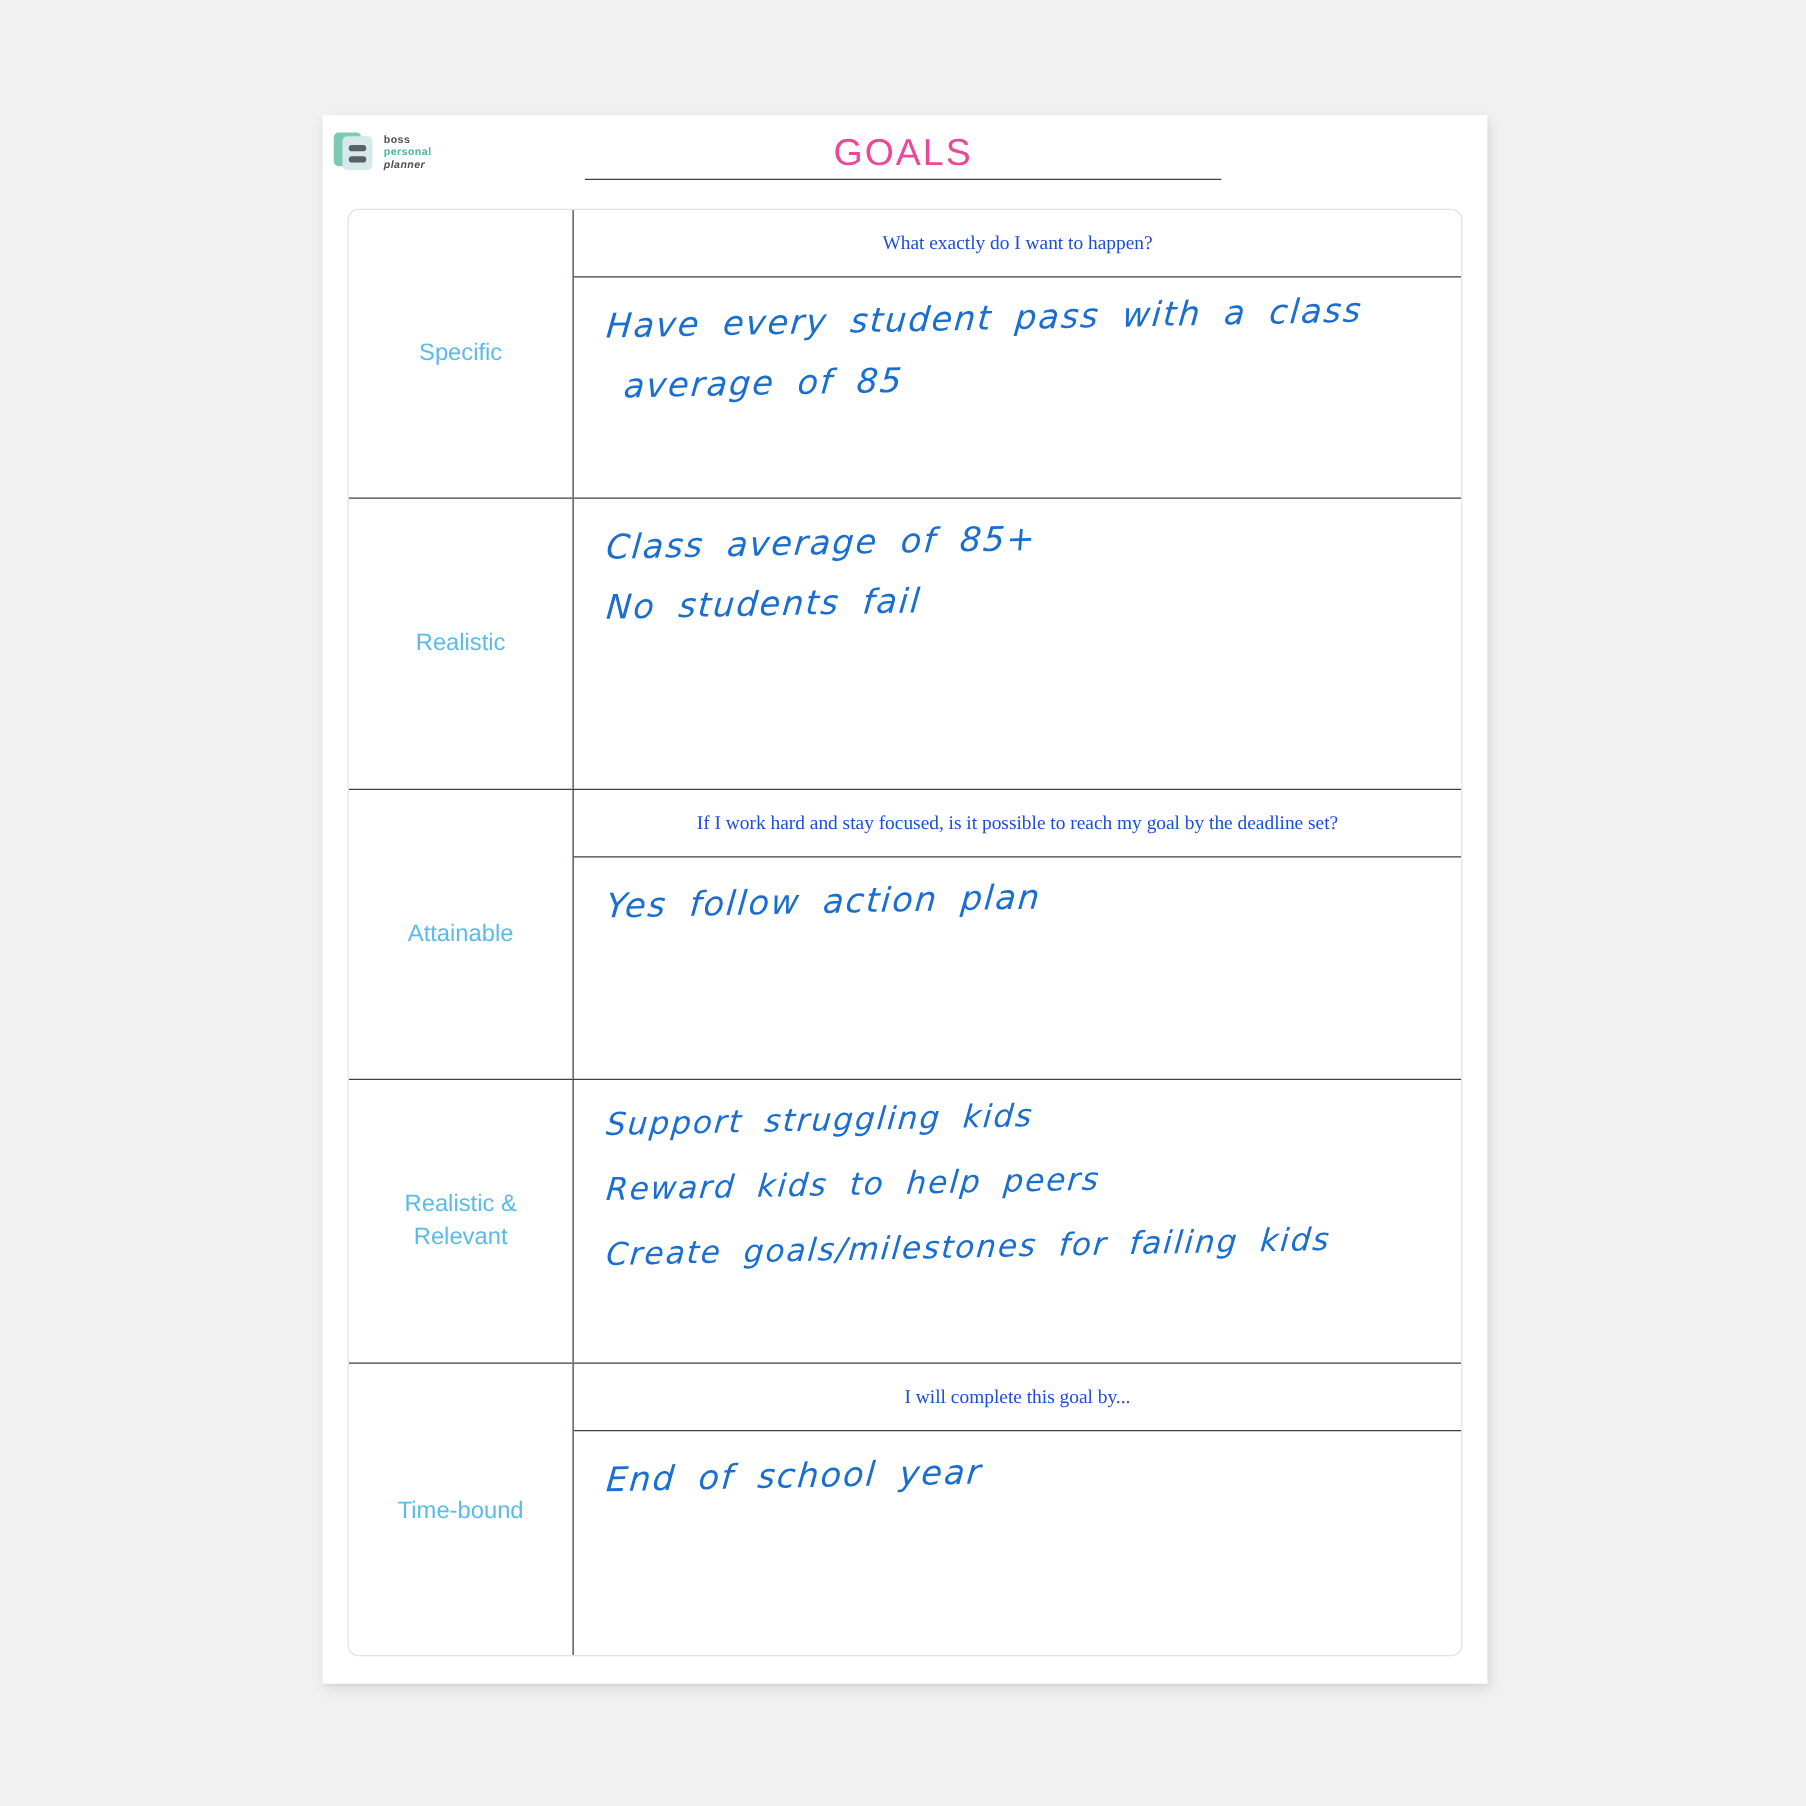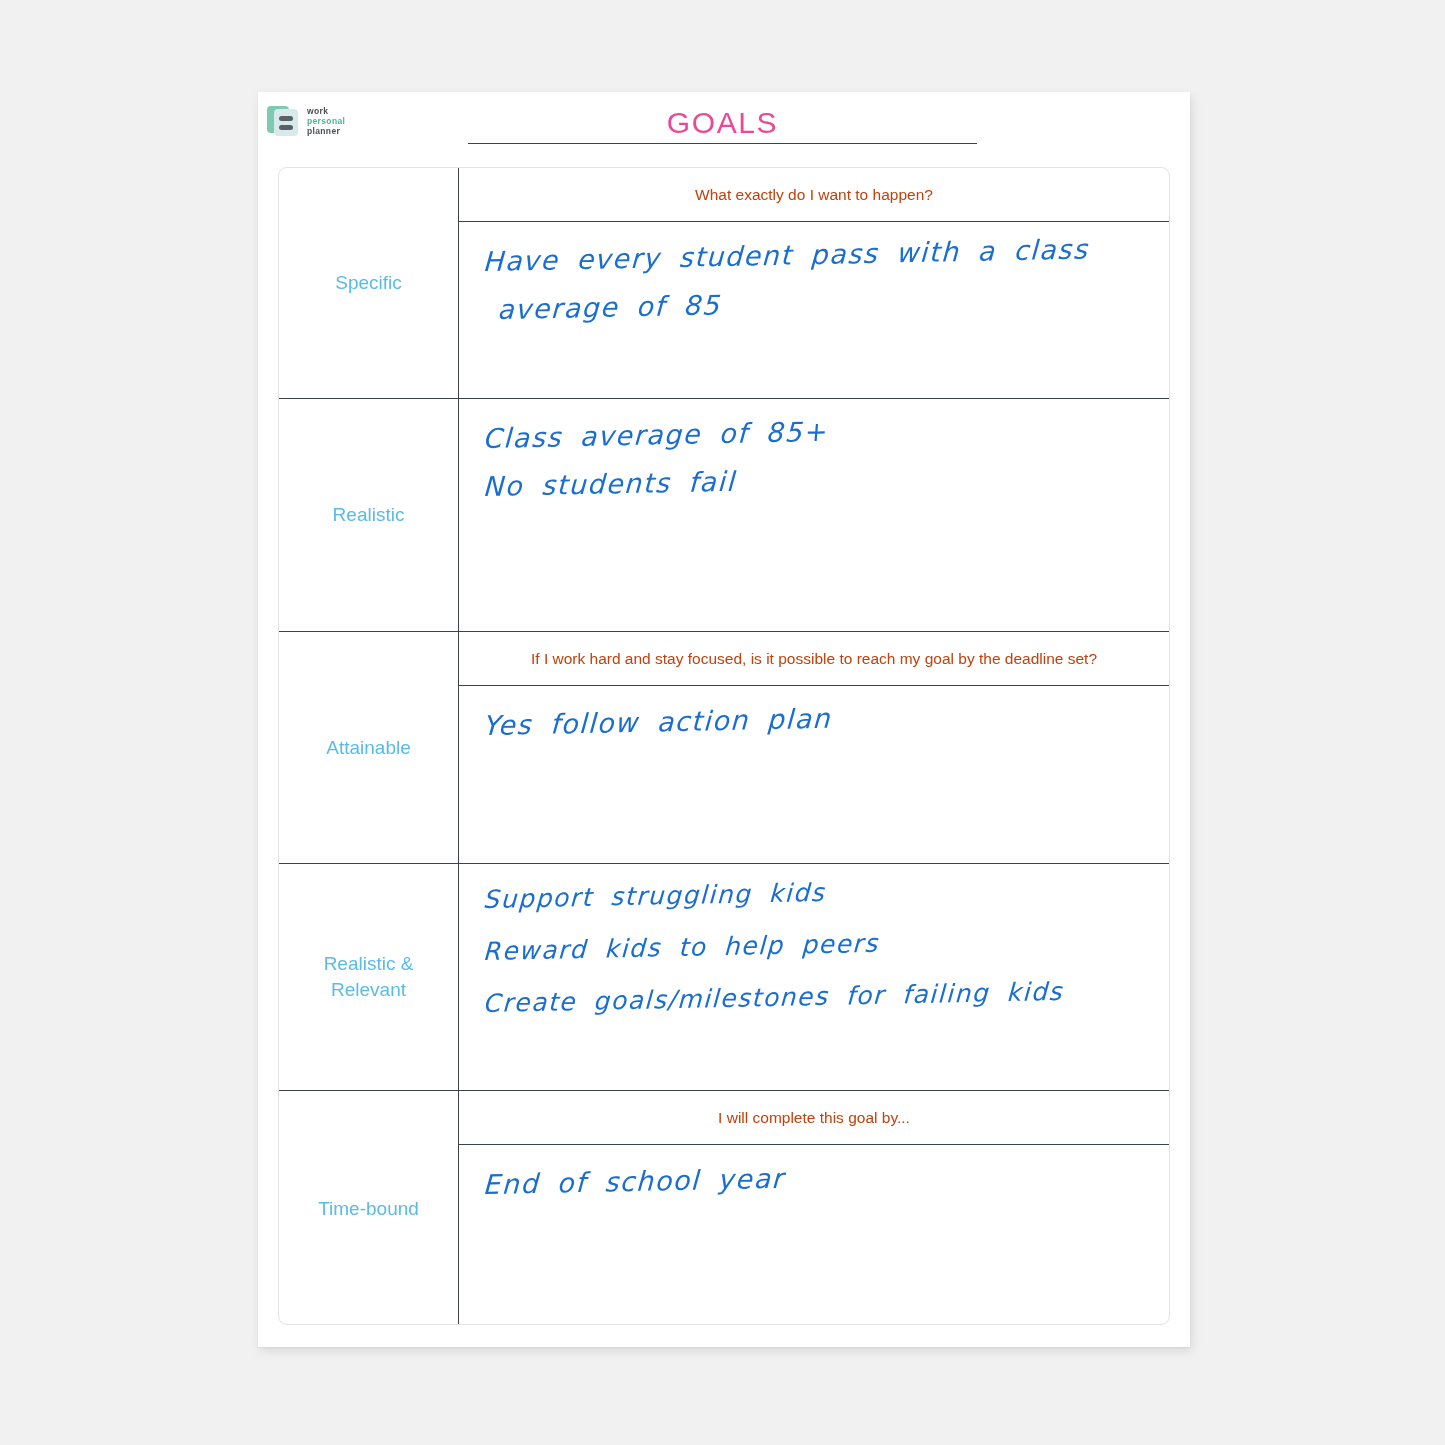--- a/index.html
+++ b/index.html
@@ -71,21 +71,21 @@
   .logo-icon .bar.b2 { top: 21px; }
 
   .logo-words {
     font-size: 8.5px;
     line-height: 10px;
     font-weight: bold;
     letter-spacing: 0.35px;
   }
   .logo-words .w1 { color: #4a4f54; }
   .logo-words .w2 { color: #4db39a; }
-  .logo-words .w3 { color: #4a4f54; }
+  .logo-words .w3 { color: #4a4f54; font-style: italic; }
 
   .title-wrap {
     position: absolute;
     left: 210px;
     top: 14px;
     width: 509px;
     text-align: center;
   }
   .title {
     font-size: 30px;
@@ -138,28 +138,29 @@
   .row-body {
     flex: 1 1 auto;
     box-sizing: border-box;
     display: flex;
     flex-direction: column;
   }
   .prompt {
     box-sizing: border-box;
     border-bottom: 1.6px solid #3d4246;
     text-align: center;
-    color: #c2410c;
+    color: #1d4ed8;
     font-size: 15.5px;
     line-height: 22px;
     padding: 12px 14px 11px 14px;
     min-height: 54px;
     display: flex;
     align-items: center;
     justify-content: center;
+    font-family: Liberation Serif, serif;
   }
   .answer {
     flex: 1 1 auto;
     padding: 16px 0 0 26px;
   }
 
   
   .hand {
     color: #1a6ed0;
     font-family: "DejaVu Sans", sans-serif;
@@ -195,21 +196,21 @@
   <div class="header">
 
     <div class="logo">
       <div class="logo-icon">
         <div class="back"></div>
         <div class="front"></div>
         <div class="bar b1"></div>
         <div class="bar b2"></div>
       </div>
       <div class="logo-words">
-        <div class="w1">work</div>
+        <div class="w1">boss</div>
         <div class="w2">personal</div>
         <div class="w3">planner</div>
       </div>
     </div>
 
     <div class="title-wrap">
       <div class="title">GOALS</div>
       <div class="title-rule"></div>
     </div>
 

